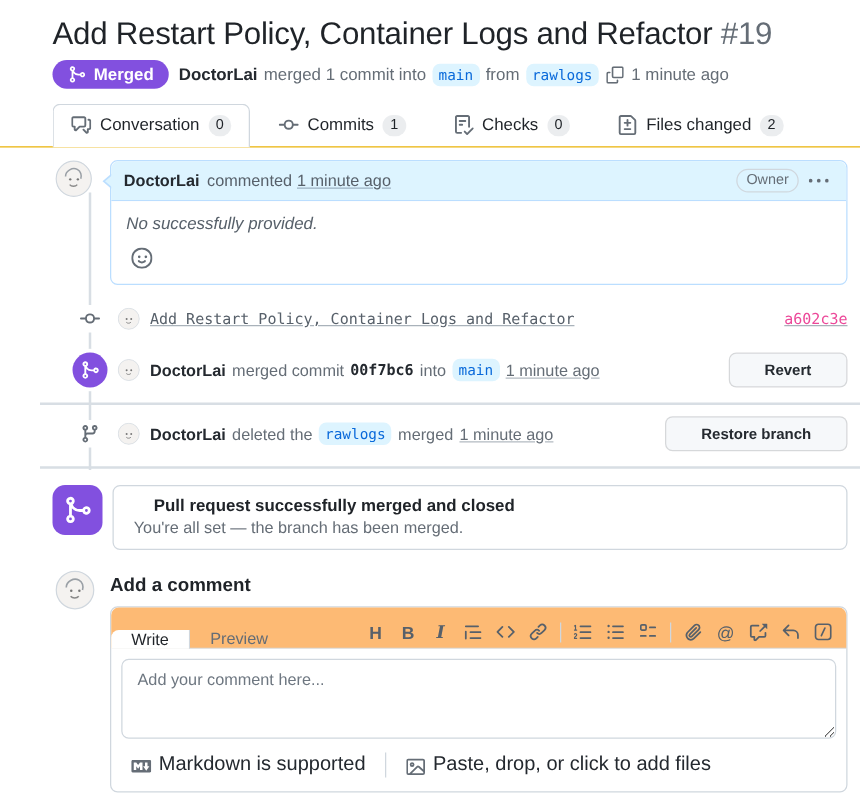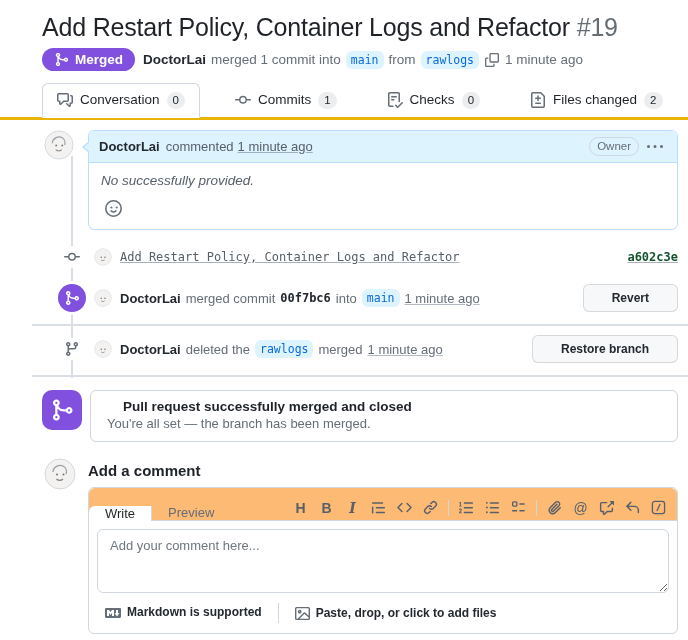--- a/index.html
+++ b/index.html
@@ -22,21 +22,21 @@
   .merged-badge { background:#8250df; color:#fff; border-radius:2em; padding:4px 12px;
     display:inline-flex; align-items:center; gap:6px; font-weight:600; font-size:13.5px; }
   .meta-text { display:inline-flex; align-items:center; gap:5px; flex-wrap:nowrap; }
   .author-strong { font-weight:700; color:#24292f; }
   .branch-label { background:#ddf4ff; color:#0969da; font-family:"DejaVu Sans Mono","Liberation Mono",monospace;
     font-size:11.5px; padding:1px 5px; border-radius:6px; line-height:16px; }
   .copy-btn { color:#656d76; padding:0 1px; display:inline-flex; }
   .time-link { color:#656d76; }
 
   
-  .tabs-bar { display:flex; align-items:flex-end; gap:20px; padding:0 10px 0 42px; border-bottom:3px solid #eab308;text-align:center; }
+  .tabs-bar { display:flex; align-items:flex-end; gap:8px; padding:0 10px 0 42px; border-bottom:1px solid #eab308;text-align:center; }
   .tab { display:flex; align-items:center; gap:7px; padding:6px 14px 7px; font-size:13.5px; color:#1f2328;
     border:1px solid transparent; border-radius:6px 6px 0 0; margin-bottom:-1px; line-height:20px; }
   .tab .ticon { color:#656d76; }
   .tab.active { background:#fff; border-color:#d0d7de; border-bottom-color:#fff; font-weight:400; }
   .counter { background:rgba(175,184,193,0.25); border-radius:2em; font-size:11.5px; line-height:17px;
     padding:0 6px; color:#1f2328; }
 
   
   .timeline { position:relative; padding:10px 10px 0 42px; }
   .timeline-line { position:absolute; left:71px; top:36px; width:2px; height:222px; background:#d8dee4; z-index:0; }
@@ -65,21 +65,21 @@
     display:inline-flex; align-items:center; justify-content:center; color:#656d76; }
 
   .event { display:flex; align-items:center; gap:8px; padding-left:16px; position:relative; z-index:1; font-size:13px; color:#656d76; }
   .event-icon { width:28px; display:flex; justify-content:center; align-items:center; color:#656d76; background:#fff; padding:3px 0; flex:none; }
   .merge-circle { width:28px; height:28px; border-radius:50%; background:#8250df; color:#fff;
     display:flex; align-items:center; justify-content:center; flex:none; box-shadow:0 0 0 3px #fff; }
   .event-text { display:inline-flex; align-items:center; gap:5px; white-space:nowrap; }
   .event-author { font-weight:700; color:#24292f; }
   .event-time { text-decoration:underline; text-decoration-color:#b3bac1; color:#656d76; }
   .commit-msg { font-size:12px; color:#57606a; text-decoration:underline; text-decoration-color:#a9b2ba; }
-  .commit-sha { font-size:12px; color:#14532d; margin-left:auto; text-decoration:underline; text-decoration-color:#a9b2ba;font-weight:bold; }
+  .commit-sha { font-size:12px; color:#ec4899; margin-left:auto; text-decoration:underline; text-decoration-color:#a9b2ba; }
   .code-sha { font-family:"DejaVu Sans Mono","Liberation Mono",monospace; font-size:12px; font-weight:700; color:#24292f; }
   .btn-sm { margin-left:auto; background:#f6f8fa; border:1px solid rgba(31,35,40,0.15); border-radius:6px;
     font-size:12px; font-weight:600; color:#24292f; padding:3px 28px; line-height:20px; flex:none; }
 
   .ev-commit { margin:16px 0 0; }
   .ev-merge  { margin:16px 0 0; }
   .ev-delete { margin:9px 0; }
   .separator { height:2px; background:#d8dee4; margin:12px -10px 0 -10px; }
 
   .flash-row { display:flex; gap:8px; margin-top:13px; position:relative; z-index:1; }
@@ -103,21 +103,21 @@
     border-radius:4px; font-size:14px; }
   .tb-h { font-weight:600; } .tb-b { font-weight:800; }
   .tb-i { font-style:italic; font-family:"DejaVu Serif","Liberation Serif",serif; font-weight:600; }
   .tb-at { font-size:14px; }
   .vdiv { width:1px; height:16px; background:#d0d7de; margin:0 4px; }
   .comment-textarea { display:block; width:calc(100% - 16px); margin:8px; height:64px; resize:vertical;
     border:1px solid #d0d7de; border-radius:6px; padding:8px 12px; font-family:"Liberation Sans",sans-serif;
     font-size:13px; color:#1f2328; outline:none; }
   .comment-textarea::placeholder { color:#6e7781; }
   .form-footer { display:flex; align-items:center; padding:0 8px 8px; }
-  .foot-btn { display:inline-flex; align-items:flex-start; gap:6px; font-size:12px; font-weight:700;
+  .foot-btn { display:inline-flex; align-items:flex-end; gap:6px; font-size:16px; font-weight:400;
     color:#24292f; padding:4px 8px; }
   .foot-btn .ficon { color:#656d76; }
   .vdiv2 { width:1px; height:20px; background:#d0d7de; margin:0 8px; }
 </style>
 </head>
 <body>
 
 <div class="page">
 
   <div class="header">

